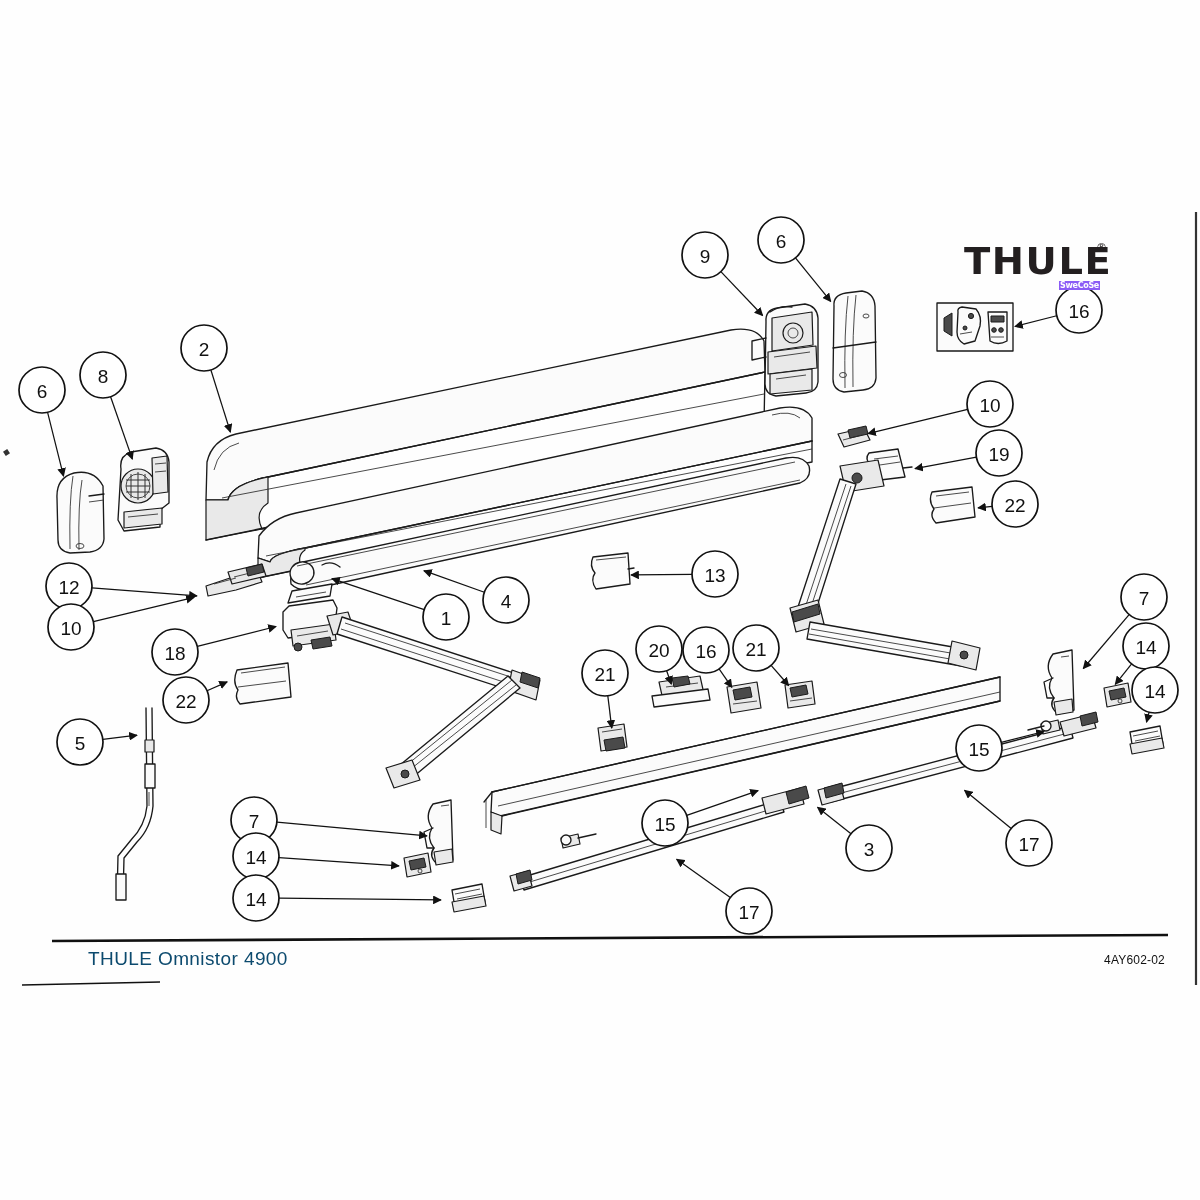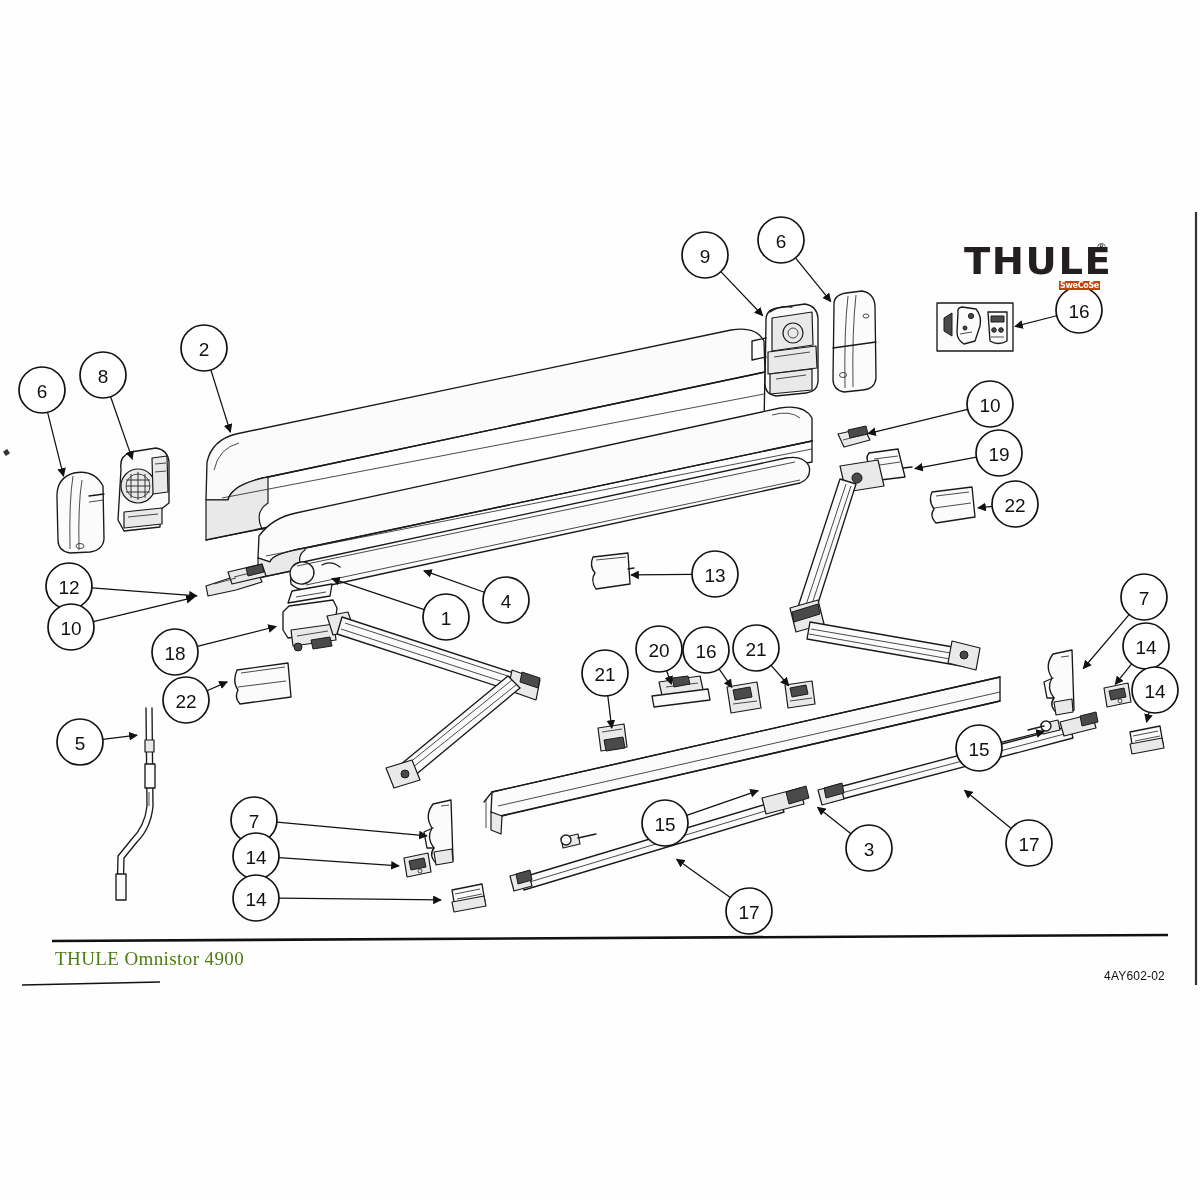--- a/index.html
+++ b/index.html
@@ -29,34 +29,34 @@
   .partline{stroke:#1a1a1a;stroke-width:1.35;fill:none;stroke-linejoin:round;stroke-linecap:round;}
   .partfill{fill:#fbfbfb;stroke:#1a1a1a;stroke-width:1.35;stroke-linejoin:round;}
   .partfill-d{fill:#e9e9e9;stroke:#1a1a1a;stroke-width:1.2;stroke-linejoin:round;}
   .partfill-dk{fill:#4a4a4a;stroke:#1a1a1a;stroke-width:1.0;stroke-linejoin:round;}
   .thin{stroke:#2a2a2a;stroke-width:0.85;fill:none;}
   .rule{stroke:#111;stroke-width:2.6;}
   .rule-thin{stroke:#111;stroke-width:1.5;}
   .border-v{stroke:#333;stroke-width:2.2;}
   .footer-title{
     position:absolute;
-    font-family:Liberation Serif, serif;
+    font-family:Liberation Sans, sans-serif;
     font-size:19px;
     letter-spacing:0.4px;
-    color:#4d7c0f;
+    color:#0c4a6e;
     white-space:nowrap;
+    margin-left:33px;
   }
   .footer-code{
     position:absolute;
     font-family:"Liberation Sans", sans-serif;
     font-size:12px;
     letter-spacing:0.2px;
     color:#111;
     white-space:nowrap;
-    margin-top:16px;
   }
   
   #thule-logo{
     position:absolute;left:964px;top:243px;
     width:140px;height:46px;
   }
   #thule-logo .word{
     font-family:"DejaVu Sans", sans-serif;
     font-weight:bold;
     font-size:37px;
@@ -72,21 +72,21 @@
     font-family:"DejaVu Sans", sans-serif;
     font-size:11px;color:#231f20;
   }
   #thule-logo .sub{
     position:absolute;right:4px;bottom:-1px;
     font-family:"DejaVu Sans", sans-serif;
     font-weight:bold;
     font-size:8px;
     letter-spacing:-0.3px;
     color:#231f20;
-    background:#c2410c;
+    background:#8b5cf6;
     color:#fff;
     padding:0 1px;
     white-space:nowrap;
   }
   .speck{position:absolute;width:7px;height:7px;background:#333;
     clip-path:polygon(0 40%,60% 0,100% 60%,40% 100%);}
 </style>
 </head>
 <body>
 

